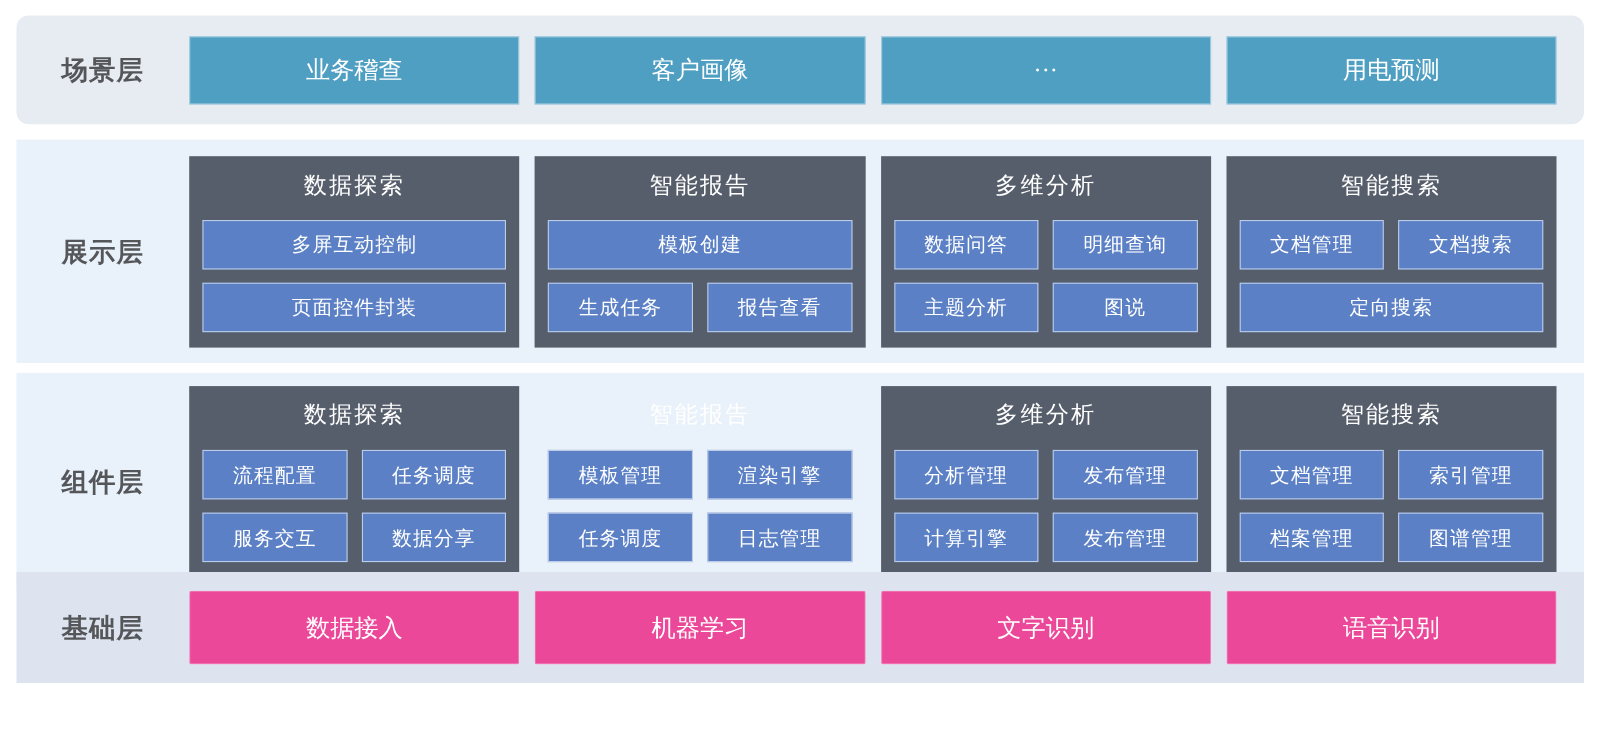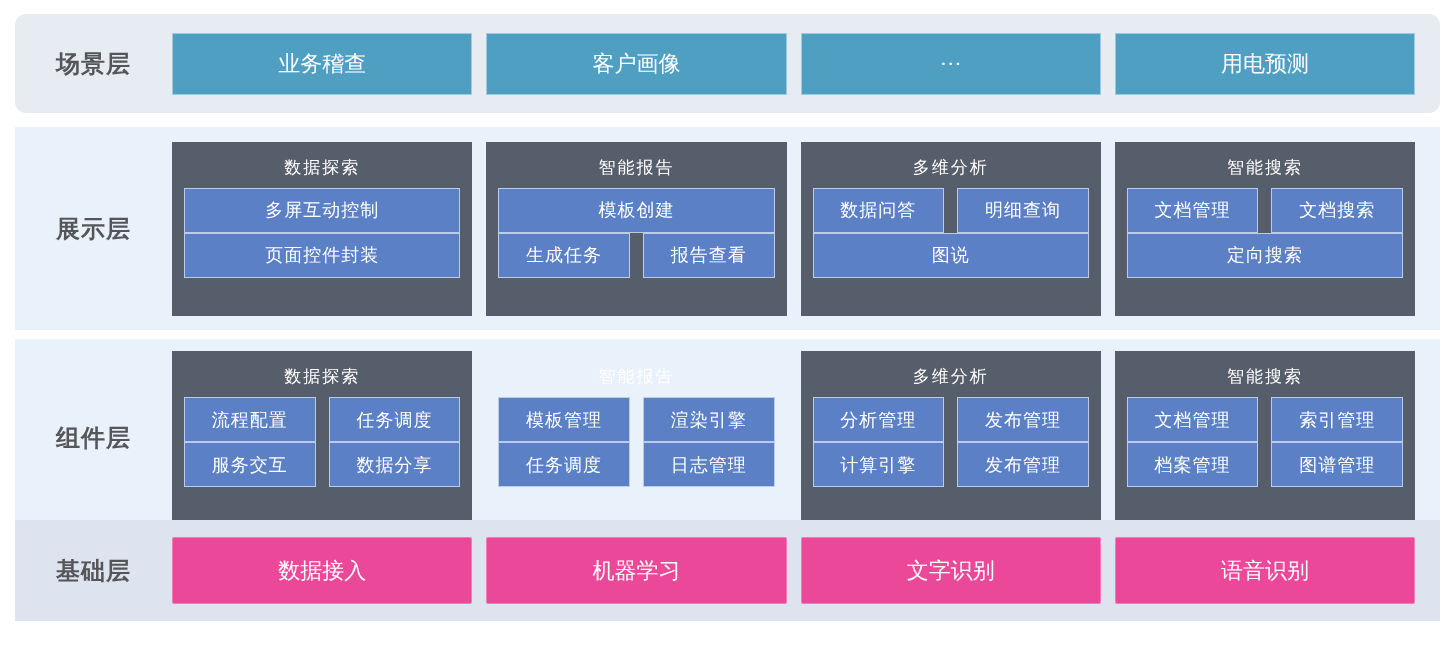--- a/index.html
+++ b/index.html
@@ -79,27 +79,28 @@
     flex-direction: column;
   }
   .card.ghost {
     background: transparent;
   }
   .card-title {
     height: 40px;
     line-height: 40px;
     text-align: center;
     color: #ffffff;
-    font-size: 17px;
+    font-size: 21px;
     font-family: "Liberation Serif", serif;
     letter-spacing: 2px;
   }
   .card-row {
     display: flex;
     gap: 13px;
+    margin-top: 12px;
   }
   .card-btn {
     flex: 1;
     height: 45px;
     display: flex;
     align-items: center;
     justify-content: center;
     background: #5b80c5;
     border: 1px solid rgba(220,228,240,0.75);
     box-sizing: border-box;
@@ -146,20 +147,21 @@
             <div class="card-btn">报告查看</div>
           </div>
         </div>
         <div class="card">
           <div class="card-title">多维分析</div>
           <div class="card-row">
             <div class="card-btn">数据问答</div>
             <div class="card-btn">明细查询</div>
           </div>
           <div class="card-row">
+            <div class="card-btn">主题分析</div>
             <div class="card-btn">图说</div>
           </div>
         </div>
         <div class="card">
           <div class="card-title">智能搜索</div>
           <div class="card-row">
             <div class="card-btn">文档管理</div>
             <div class="card-btn">文档搜索</div>
           </div>
           <div class="card-row">

